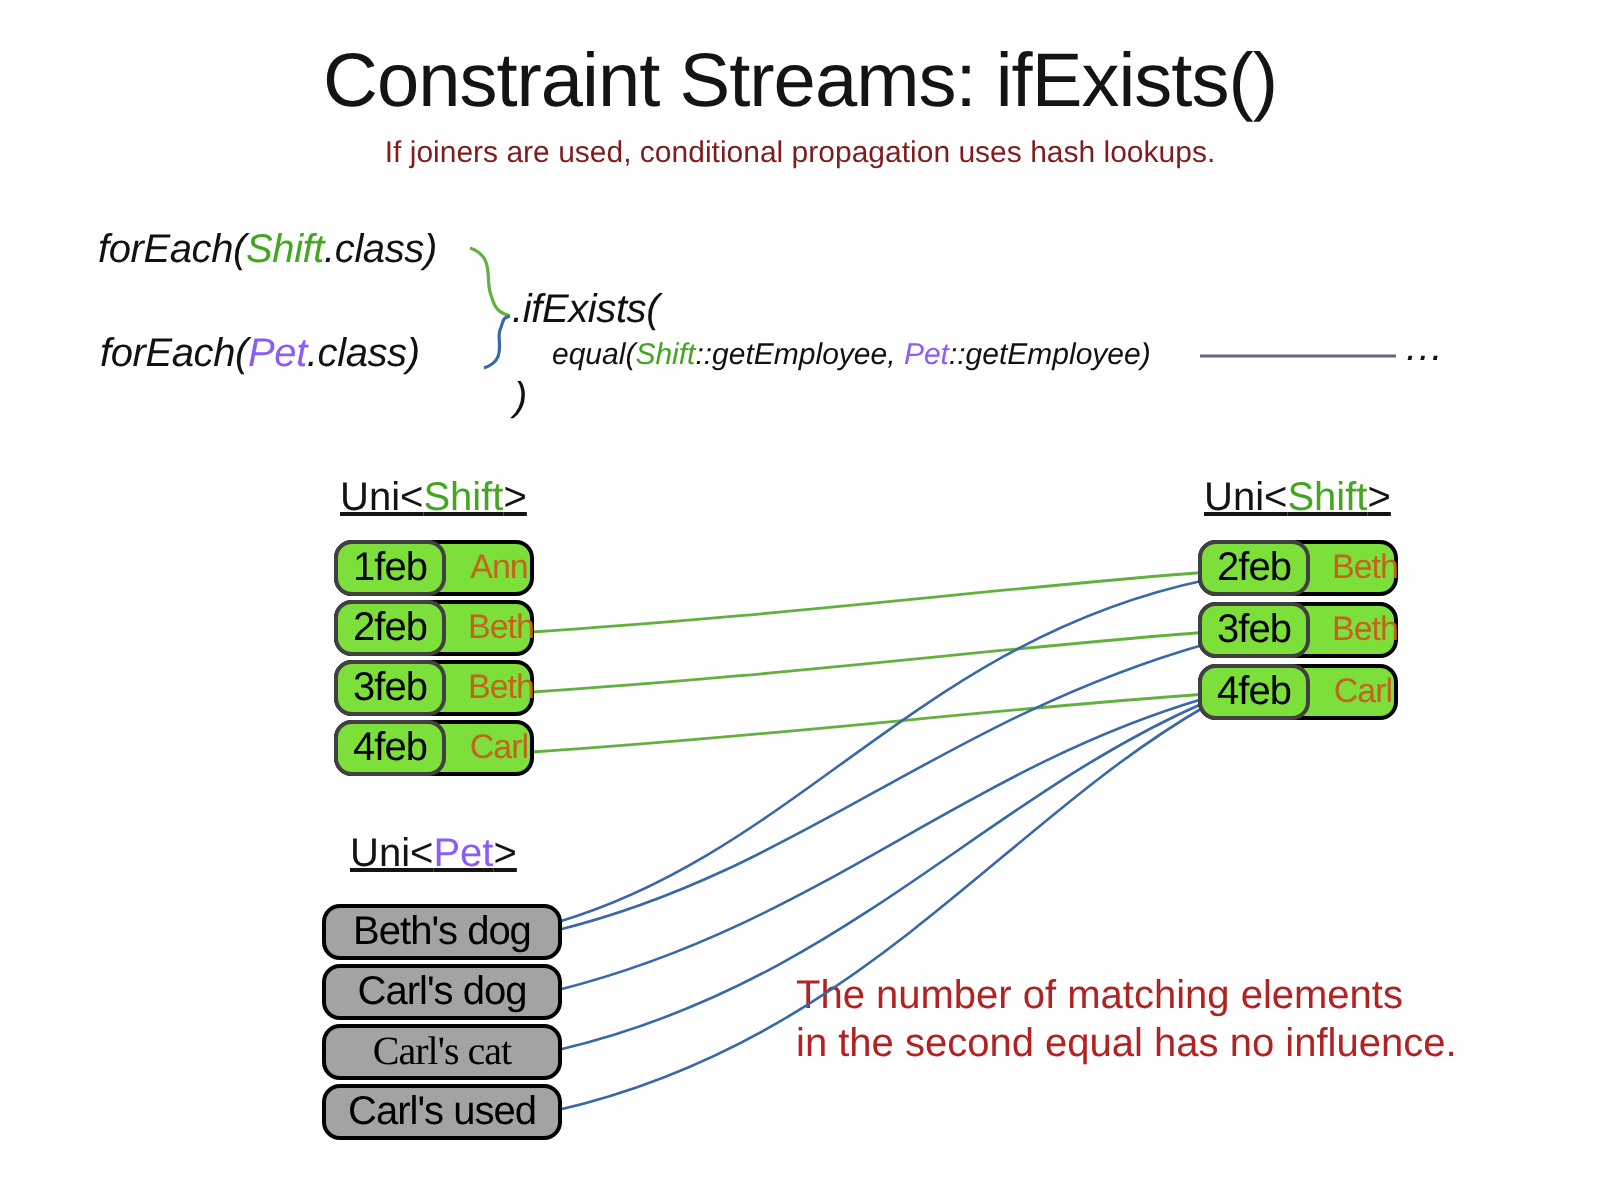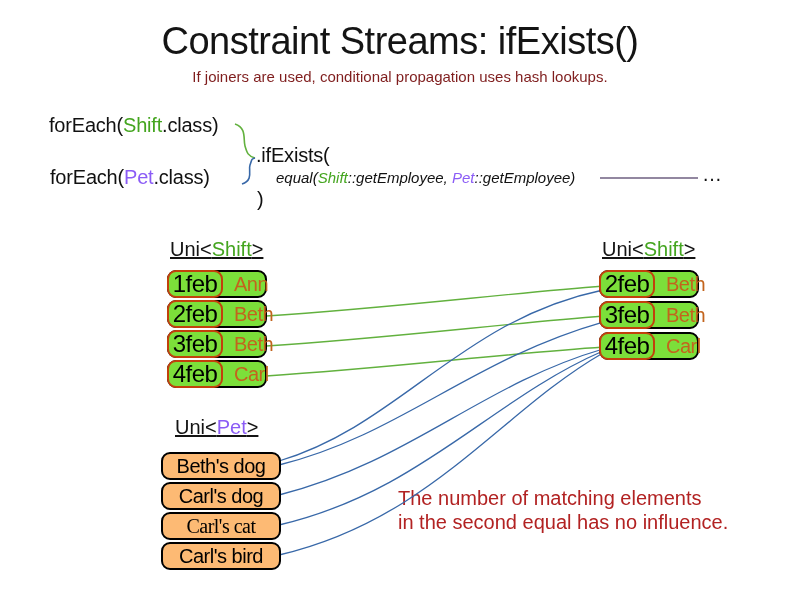--- a/index.html
+++ b/index.html
@@ -1,35 +1,35 @@
 <!DOCTYPE html>
 <html><head>
 <meta charset="utf-8">
 <style>
   html,body{margin:0;padding:0;background:#fff;}
   .canvas{position:relative;width:800px;height:600px;background:#ffffff;overflow:hidden;
           font-family:"Liberation Sans",sans-serif;color:#111;}
   .abs{position:absolute;}
   .title{left:0;right:0;top:20px;text-align:center;font-size:38px;letter-spacing:-0.5px;color:#141414;}
   .subtitle{left:0;right:0;top:68px;text-align:center;font-size:15px;color:#7f1d1d;}
-  .code{font-size:20px;white-space:nowrap;letter-spacing:-0.2px;}
+  .code{font-size:20px;white-space:nowrap;letter-spacing:-0.2px;font-style:italic;}
   .code-sm{font-size:15px;white-space:nowrap;}
   .tok-shift{color:#44a51f;}
   .tok-pet{color:#8b5cf6;}
   .stream-label{font-size:20px;white-space:nowrap;color:#141414;text-decoration:underline;}
   svg.lines{position:absolute;left:0;top:0;z-index:1;}
   .shift-row{position:absolute;z-index:2;width:100px;height:28px;background:#7cdf3a;
              border:2px solid #000;border-radius:9px;box-sizing:border-box;
              display:flex;align-items:center;}
-  .date-cell{height:28px;min-width:56px;margin:-2px 0 -2px -2px;border:2px solid #c2410c;
+  .date-cell{height:28px;min-width:56px;margin:-2px 0 -2px -2px;border:2px solid #404040;
              border-radius:9px;background:#7cdf3a;box-sizing:border-box;
              display:flex;align-items:center;justify-content:center;
-             font-size:24px;color:#000;letter-spacing:-0.5px;}
-  .emp-cell{flex:1;text-align:center;font-size:20px;color:#c3641d;letter-spacing:-0.5px;margin-left:11px;}
-  .pet-row{position:absolute;z-index:2;width:120px;height:28px;background:#fdba74;
+             font-size:20px;color:#000;letter-spacing:-0.5px;}
+  .emp-cell{flex:1;text-align:center;font-size:17px;color:#c3641d;letter-spacing:-0.5px;margin-left:11px;}
+  .pet-row{position:absolute;z-index:2;width:120px;height:28px;background:#a3a3a3;
            border:2px solid #000;border-radius:9px;box-sizing:border-box;
            display:flex;align-items:center;justify-content:center;
            font-size:20px;color:#000;letter-spacing:-0.5px;}
   .note{left:398px;top:486px;font-size:20px;line-height:24px;color:#b22222;white-space:nowrap;}
 </style>
 </head>
 <body>
 
 <div class="canvas">
 
@@ -98,20 +98,20 @@
   <div class="shift-row" style="left:599px;top:332px;">
     <span class="date-cell">4feb</span>
     <span class="emp-cell">Carl</span>
   </div>
 
   <div class="abs stream-label" style="left:175px;top:416px;"><span>Uni&lt;</span><span class="tok-pet">Pet</span><span>&gt;</span></div>
 
   <div class="pet-row" style="left:161px;top:452px;">Beth's dog</div>
   <div class="pet-row" style="left:161px;top:482px;">Carl's dog</div>
   <div class="pet-row" style="left:161px;top:512px;font-family:Liberation Serif, serif;">Carl's cat</div>
-  <div class="pet-row" style="left:161px;top:542px;">Carl's bird</div>
+  <div class="pet-row" style="left:161px;top:542px;">Carl's used</div>
 
   <div class="abs note">
     <div>The number of matching elements</div>
     <div>in the second equal has no influence.</div>
   </div>
 
 </div>
 
 </body></html>

